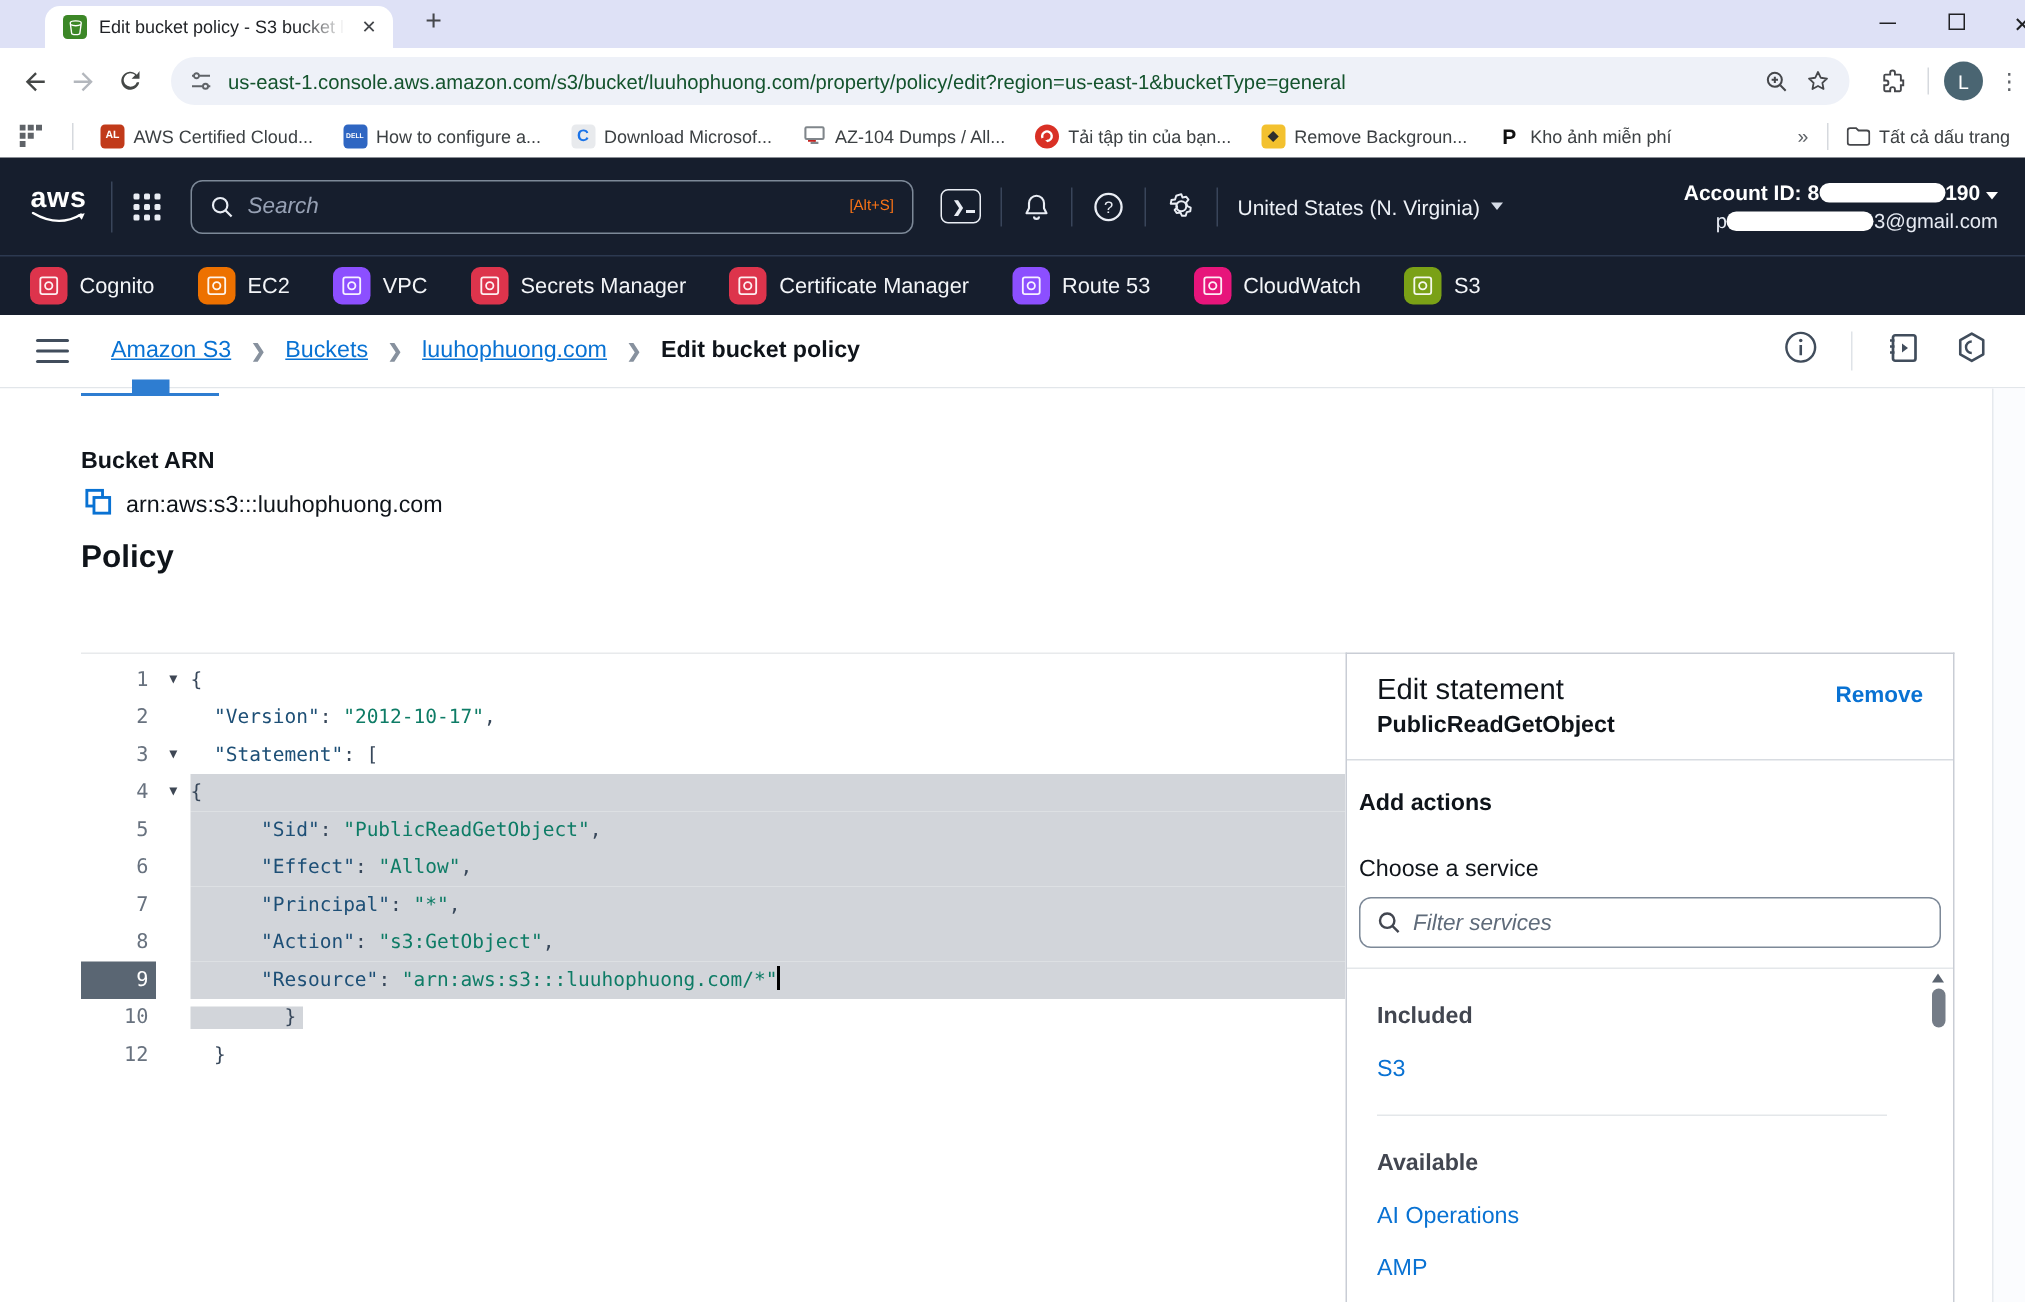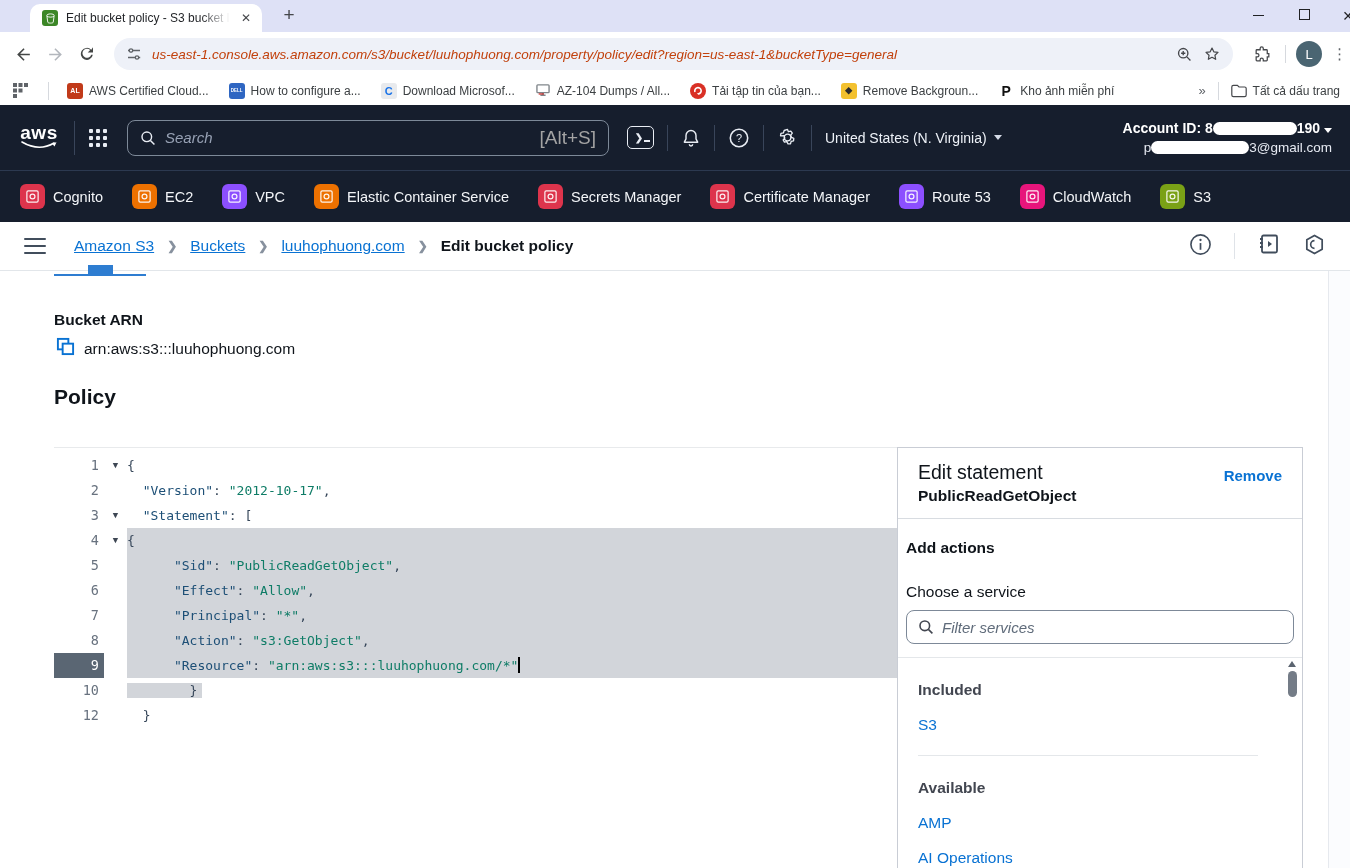--- a/index.html
+++ b/index.html
@@ -18,21 +18,21 @@
   .newtab { position:absolute; left:278px; top:5px; width:22px; height:22px; color:#45474b; font-size:19px; line-height:20px; text-align:center; }
   .wincontrols { position:absolute; right:0; top:0; height:32px; width:120px; }
   .win-min { position:absolute; right:86px; top:15px; width:11px; height:1.4px; background:#202124; }
   .win-max { position:absolute; right:40px; top:9px; width:11px; height:11px; border:1.4px solid #202124; }
   .win-close { position:absolute; right:-4px; top:8px; font-size:14px; color:#202124; }
 
   
   .urlbar { height:44px; background:#fff; display:flex; align-items:center; padding:0 10px; gap:6px; }
   .navbtn { width:26px; height:26px; display:flex; align-items:center; justify-content:center; flex:none; }
   .omnibox { flex:1; height:32px; background:#eef1f8; border-radius:16px; display:flex; align-items:center; padding:0 12px; gap:10px; min-width:0; margin-left:8px; }
-  .omni-url { flex:1; font-size:13.5px; color:#c2410c; white-space:nowrap; overflow:hidden;font-style:italic; }
+  .omni-url { flex:1; font-size:13.5px; color:#14532d; white-space:nowrap; overflow:hidden; }
   .omni-ic { flex:none; display:flex; align-items:center; }
   .urlbar-right { display:flex; align-items:center; gap:10px; padding-left:10px; flex:none; }
   .vdiv-lt { width:1px; height:18px; background:#d6d9de; }
   .avatar { width:26px; height:26px; border-radius:50%; background:#4a6572; color:#fff; font-size:13px; display:flex; align-items:center; justify-content:center; }
   .kebab { color:#5f6368; font-size:15px; letter-spacing:0; width:8px; }
 
   
   .bmbar { height:29px; background:#fff; display:flex; align-items:center; padding:0 10px; gap:18px; overflow:hidden; }
   .bm-item { display:flex; align-items:center; gap:6px; flex:none; }
   .bm-label { font-size:12px; color:#3c4043; white-space:nowrap; }
@@ -44,35 +44,35 @@
   .awsnav { height:65px; background:#161e2d; display:flex; align-items:center; padding:0 18px; color:#fff; }
   .aws-logo { display:flex; flex-direction:column; align-items:center; width:42px; flex:none; }
   .aws-logo-txt { font-size:19px; font-weight:bold; line-height:17px; letter-spacing:.5px; }
   .nav-vdiv { width:1px; height:34px; background:#39455a; margin:0 14px; flex:none; }
   .nav-vdiv2 { width:1px; height:26px; background:#39455a; margin:0 13px; flex:none; }
   .aws-grid { display:grid; grid-template-columns:repeat(3,4px); grid-gap:3px; flex:none; }
   .aws-grid i { width:4px; height:4px; background:#e9edf4; border-radius:1px; }
   .aws-search { width:482px; height:36px; border:1px solid #7d8998; border-radius:8px; display:flex; align-items:center; padding:0 12px; gap:9px; margin-left:20px; flex:none; }
   .aws-search input { flex:1; background:transparent; border:none; outline:none; color:#fff; font-size:15px; font-family:"Liberation Sans",sans-serif; min-width:0; }
   .aws-search input::placeholder { color:#97a1b4; font-style:italic; }
-  .aws-kbd { color:#a3a3a3; font-size:19px; flex:none; }
+  .aws-kbd { color:#f97316; font-size:10px; flex:none; }
   .nav-ic { flex:none; display:flex; align-items:center; justify-content:center; }
   .cloudshell-box { width:27px; height:23px; border:1.6px solid #e9edf4; border-radius:5px; display:flex; align-items:center; padding-left:4px; gap:1px; margin-left:18px; }
   .cs-arrow { color:#e9edf4; font-size:10px; font-weight:bold; }
   .cs-line { width:6px; height:1.6px; background:#e9edf4; margin-top:7px; }
   .region { font-size:14px; color:#edf1f7; white-space:nowrap; display:flex; align-items:center; gap:7px; flex:none; }
   .caret-down { width:0; height:0; border-left:4.5px solid transparent; border-right:4.5px solid transparent; border-top:5px solid #d5dbe6; display:inline-block; }
   .account { margin-left:auto; text-align:right; line-height:1.45; flex:none; }
   .account-id { font-size:14px; font-weight:bold; color:#fff; white-space:nowrap; }
   .account-email { font-size:13.5px; color:#e6eaf2; white-space:nowrap; }
   .redact { display:inline-block; height:13px; border-radius:7px; background:#fff; vertical-align:-2px; }
   .rw1 { width:84px; } .rw2 { width:98px; }
 
   
-  .favbar { height:52px; background:#161e2d; border-top:1px solid #2c3950; display:flex; align-items:center; padding:0 20px; gap:29px; overflow:hidden; }
+  .favbar { height:40px; background:#161e2d; border-top:1px solid #2c3950; display:flex; align-items:center; padding:0 20px; gap:29px; overflow:hidden; }
   .fav-item { display:flex; align-items:center; gap:8px; flex:none; }
   .fav-ic { width:25px; height:25px; border-radius:6px; display:flex; align-items:center; justify-content:center; flex:none; }
   .fav-label { font-size:14.5px; color:#f3f5f8; white-space:nowrap; }
 
   
   .crumbrow { position:relative; height:49px; background:#fff; display:flex; align-items:center; padding:0 24px; border-bottom:1px solid #e2e6ea; }
   .hamburger { display:flex; flex-direction:column; gap:4.5px; width:22px; margin-right:28px; flex:none; }
   .hamburger i { height:2.5px; background:#414d5c; border-radius:1px; }
   .crumbs { display:flex; align-items:center; gap:13px; font-size:15.5px; white-space:nowrap; }
   .crumb-link { color:#0972d3; text-decoration:underline; cursor:pointer; }
@@ -82,21 +82,21 @@
   .ci-div { width:1px; height:26px; background:#dfe3e8; }
   .remnant-box { position:absolute; left:88px; bottom:-5px; width:25px; height:10px; background:#2e7dd1; z-index:3; }
 
   
   .content { position:relative; height:609px; background:#fff; }
   .remnant-line { position:absolute; left:54px; top:3px; width:92px; height:2px; background:#2e7dd1; }
   .page-edge { position:absolute; right:0; top:0; width:22px; height:100%; border-left:1px solid #e6e9ee; background:#fbfcfe; }
   .arn-label { position:absolute; left:54px; top:40px; font-size:15.5px; font-weight:bold; color:#0f141a; }
   .arn-row { position:absolute; left:56px; top:66px; display:flex; align-items:center; gap:9px; }
   .arn-text { font-size:15.5px; color:#0f141a; }
-  .policy-heading { position:absolute; left:54px; top:114px; font-size:21px; font-weight:bold; color:#0f141a; }
+  .policy-heading { position:absolute; left:54px; top:101px; font-size:21px; font-weight:bold; color:#0f141a; }
 
   
   .editor { position:absolute; left:54px; top:176px; width:843px; height:433px; background:#fff; border-top:1px solid #e8eaec; font-family:"DejaVu Sans Mono", monospace; font-size:13px; padding-top:5px; overflow:hidden; }
   .ed-line { display:flex; height:25px; }
   .gut { width:50px; text-align:right; padding-right:5px; color:#68727f; font-size:13.5px; line-height:25px; font-family:"DejaVu Sans Mono", monospace; flex:none; }
   .gut.active { background:#5a6673; color:#fff; }
   .fold { width:23px; text-align:center; font-size:9px; color:#3e4754; line-height:25px; flex:none; }
   .codecell { flex:1; white-space:pre; line-height:25px; color:#37475a; min-width:0; }
   .sel-full .codecell { background:#d2d5da; }
   .sel-text { background:#d2d5da; padding-right:5px; white-space:pre; }
@@ -361,29 +361,20 @@
       <span class="fav-item">
         <span class="fav-ic" style="background: rgb(140, 79, 255);">
           <svg width="15" height="15" viewBox="0 0 16 16">
             <rect x="2" y="2" width="12" height="12" rx="1.5" fill="none" stroke="rgba(255,255,255,.92)" stroke-width="1.3"></rect>
             <circle cx="8" cy="8" r="2.6" fill="none" stroke="rgba(255,255,255,.92)" stroke-width="1.3"></circle>
           </svg>
         </span>
         <span class="fav-label">VPC</span>
       </span>
       <span class="fav-item">
-        <span class="fav-ic" style="background: rgb(237, 113, 0);">
-          <svg width="15" height="15" viewBox="0 0 16 16">
-            <rect x="2" y="2" width="12" height="12" rx="1.5" fill="none" stroke="rgba(255,255,255,.92)" stroke-width="1.3"></rect>
-            <circle cx="8" cy="8" r="2.6" fill="none" stroke="rgba(255,255,255,.92)" stroke-width="1.3"></circle>
-          </svg>
-        </span>
-        <span class="fav-label">Elastic Container Service</span>
-      </span>
-      <span class="fav-item">
         <span class="fav-ic" style="background: rgb(221, 52, 76);">
           <svg width="15" height="15" viewBox="0 0 16 16">
             <rect x="2" y="2" width="12" height="12" rx="1.5" fill="none" stroke="rgba(255,255,255,.92)" stroke-width="1.3"></rect>
             <circle cx="8" cy="8" r="2.6" fill="none" stroke="rgba(255,255,255,.92)" stroke-width="1.3"></circle>
           </svg>
         </span>
         <span class="fav-label">Secrets Manager</span>
       </span>
       <span class="fav-item">
         <span class="fav-ic" style="background: rgb(221, 52, 76);">
@@ -556,22 +547,22 @@
         </div>
       </div>
       <div class="panel-list">
         <div class="list-heading">Included</div>
         <div id="included-list">
             <a class="svc-link">S3</a>
           </div>
         <div class="list-div"></div>
         <div class="list-heading">Available</div>
         <div id="available-list">
+            <a class="svc-link">AI Operations</a>
             <a class="svc-link">AMP</a>
-            <a class="svc-link">AI Operations</a>
           </div>
         <div class="mini-scroll">
           <span class="ms-arrow"></span>
           <span class="ms-thumb"></span>
         </div>
       </div>
     </div>
     <div class="page-edge"></div>
   </div>
 

